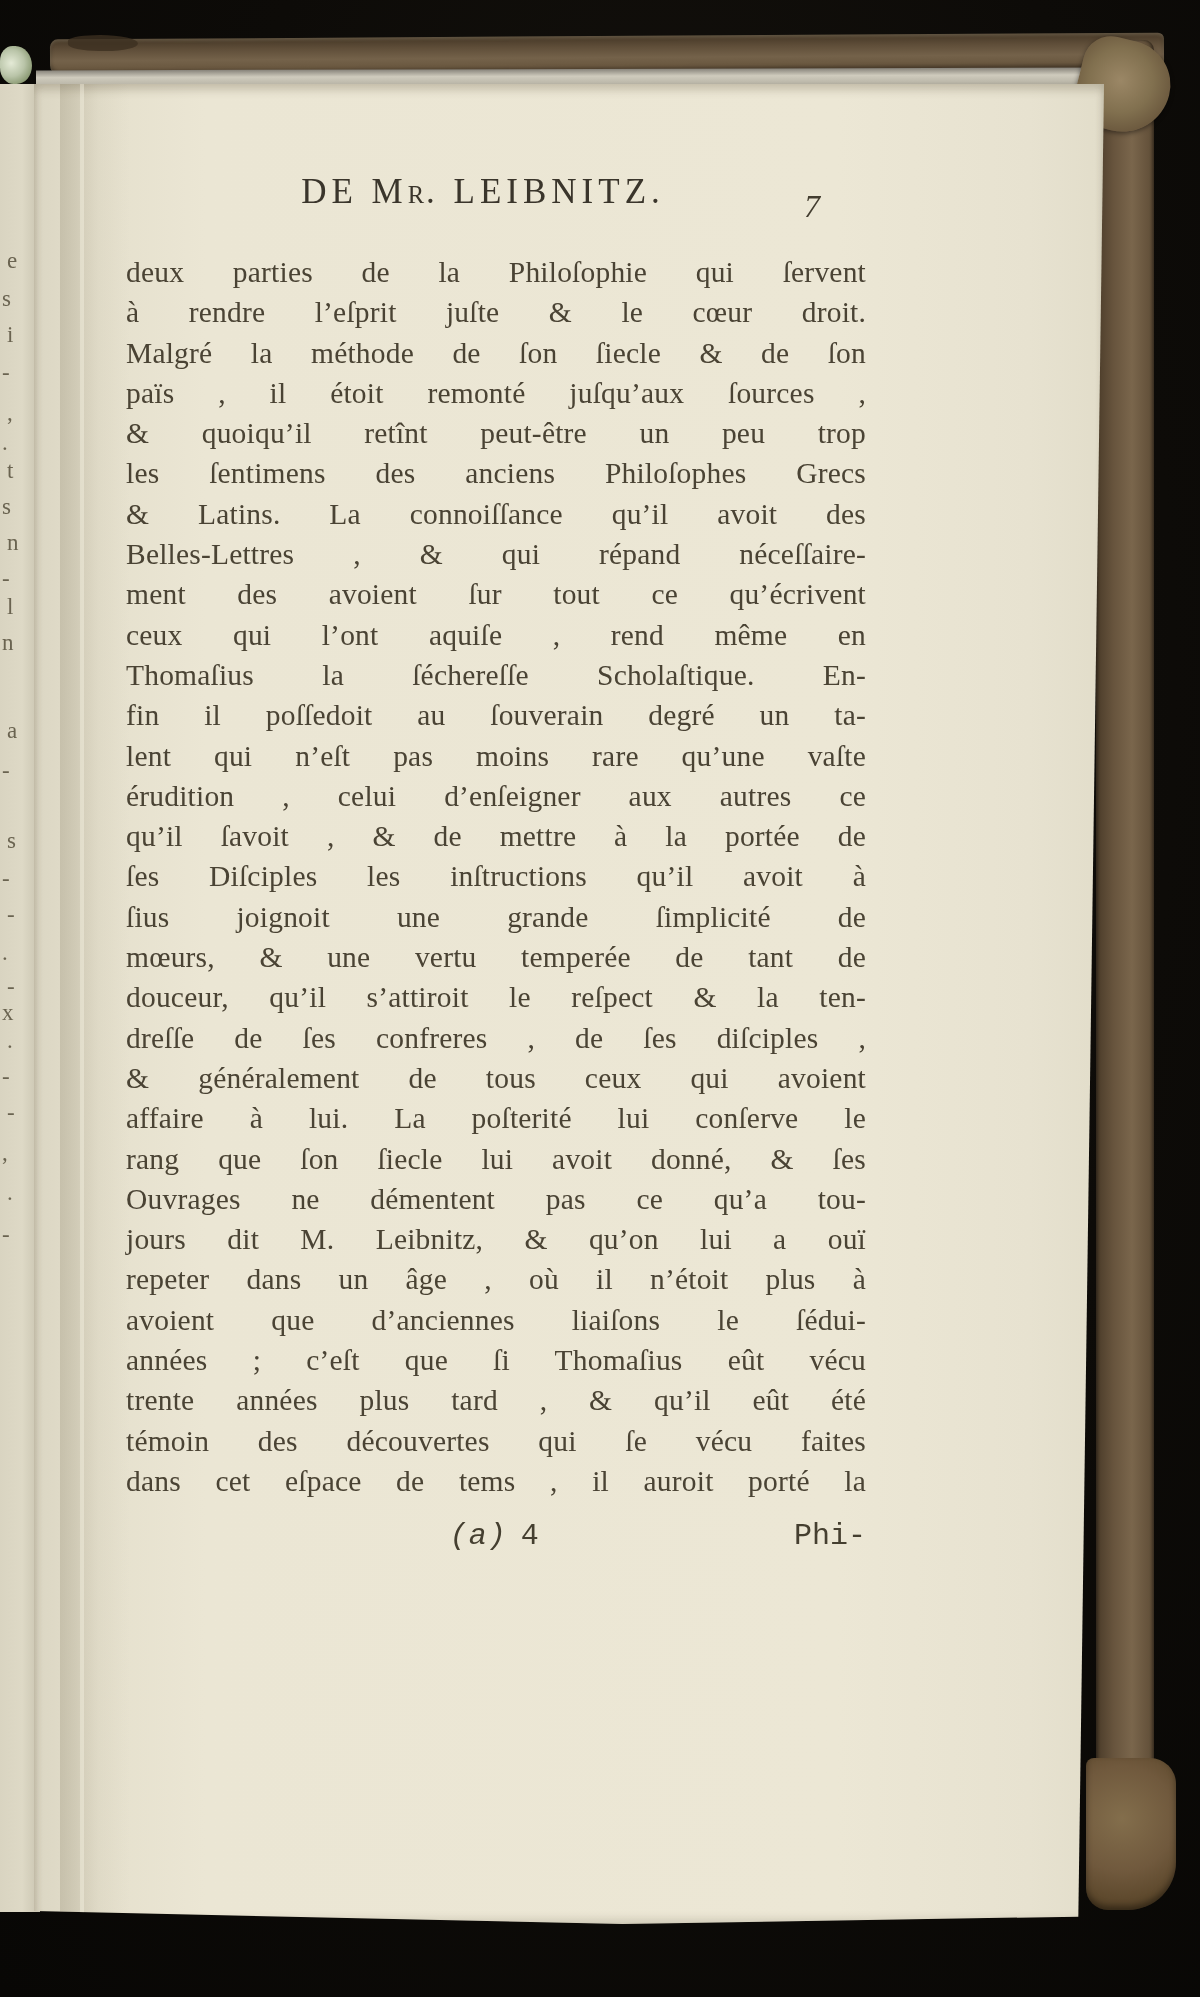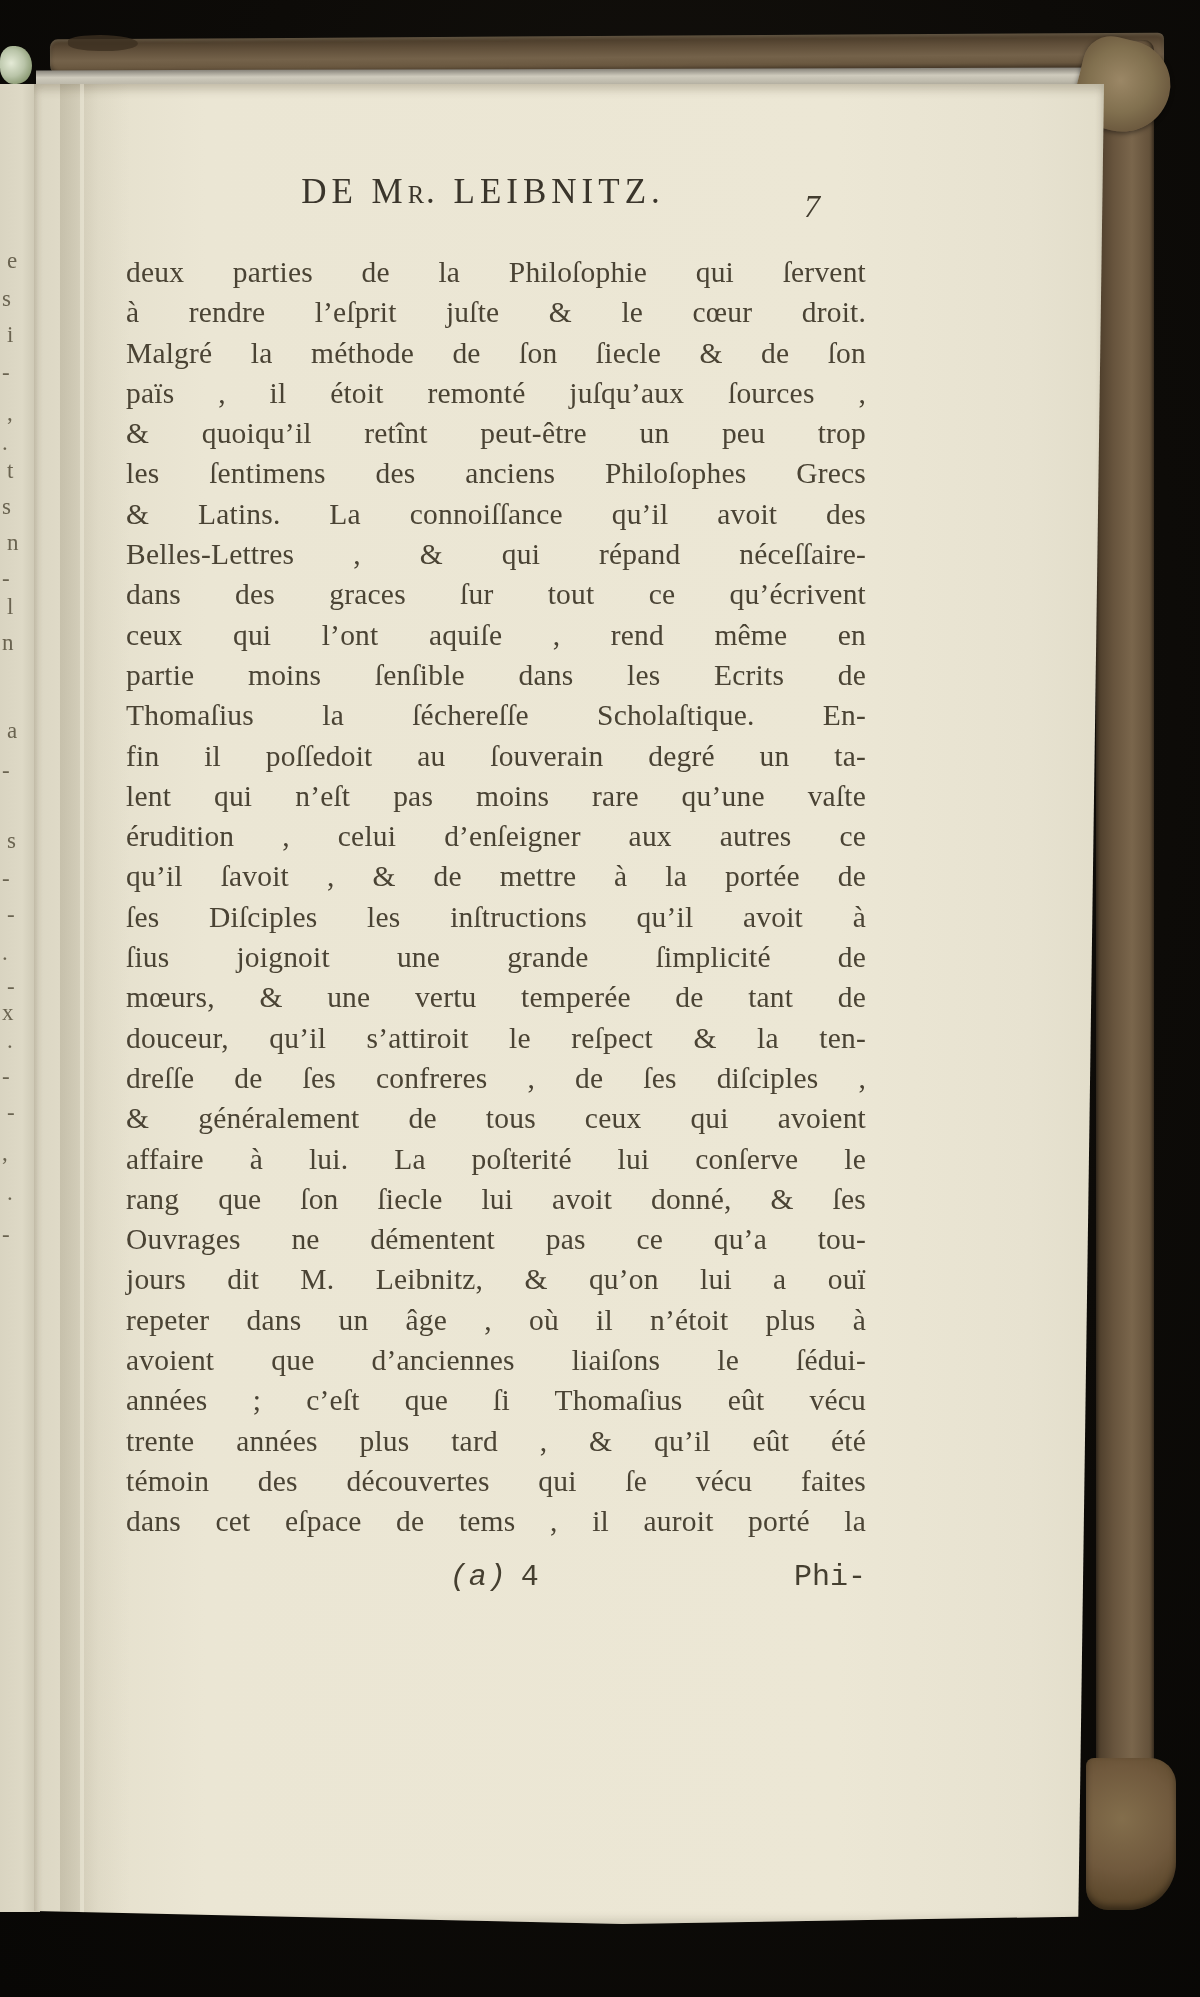--- a/index.html
+++ b/index.html
@@ -150,23 +150,22 @@
 
     <div id="body-text">
         <div class="line">deux parties de la Philoſophie qui ſervent</div>
         <div class="line">à rendre l’eſprit juſte &amp; le cœur droit.</div>
         <div class="line">Malgré la méthode de ſon ſiecle &amp; de ſon</div>
         <div class="line">païs , il étoit remonté juſqu’aux ſources ,</div>
         <div class="line">&amp; quoiqu’il retînt peut-être un peu trop</div>
         <div class="line">les ſentimens des anciens Philoſophes Grecs</div>
         <div class="line">&amp; Latins. La connoiſſance qu’il avoit des</div>
         <div class="line">Belles-Lettres , &amp; qui répand néceſſaire-</div>
-        <div class="line">dans des graces ſur tout ce qu’écrivent</div>
+        <div class="line">ment des avoient ſur tout ce qu’écrivent</div>
         <div class="line">ceux qui l’ont aquiſe , rend même en</div>
-        <div class="line">partie moins ſenſible dans les Ecrits de</div>
         <div class="line">Thomaſius la ſéchereſſe Scholaſtique. En-</div>
         <div class="line">fin il poſſedoit au ſouverain degré un ta-</div>
         <div class="line">lent qui n’eſt pas moins rare qu’une vaſte</div>
         <div class="line">érudition , celui d’enſeigner aux autres ce</div>
         <div class="line">qu’il ſavoit , &amp; de mettre à la portée de</div>
         <div class="line">ſes Diſciples les inſtructions qu’il avoit à</div>
         <div class="line">ſius joignoit une grande ſimplicité de</div>
         <div class="line">mœurs, &amp; une vertu temperée de tant de</div>
         <div class="line">douceur, qu’il s’attiroit le reſpect &amp; la ten-</div>
         <div class="line">dreſſe de ſes confreres , de ſes diſciples ,</div>

